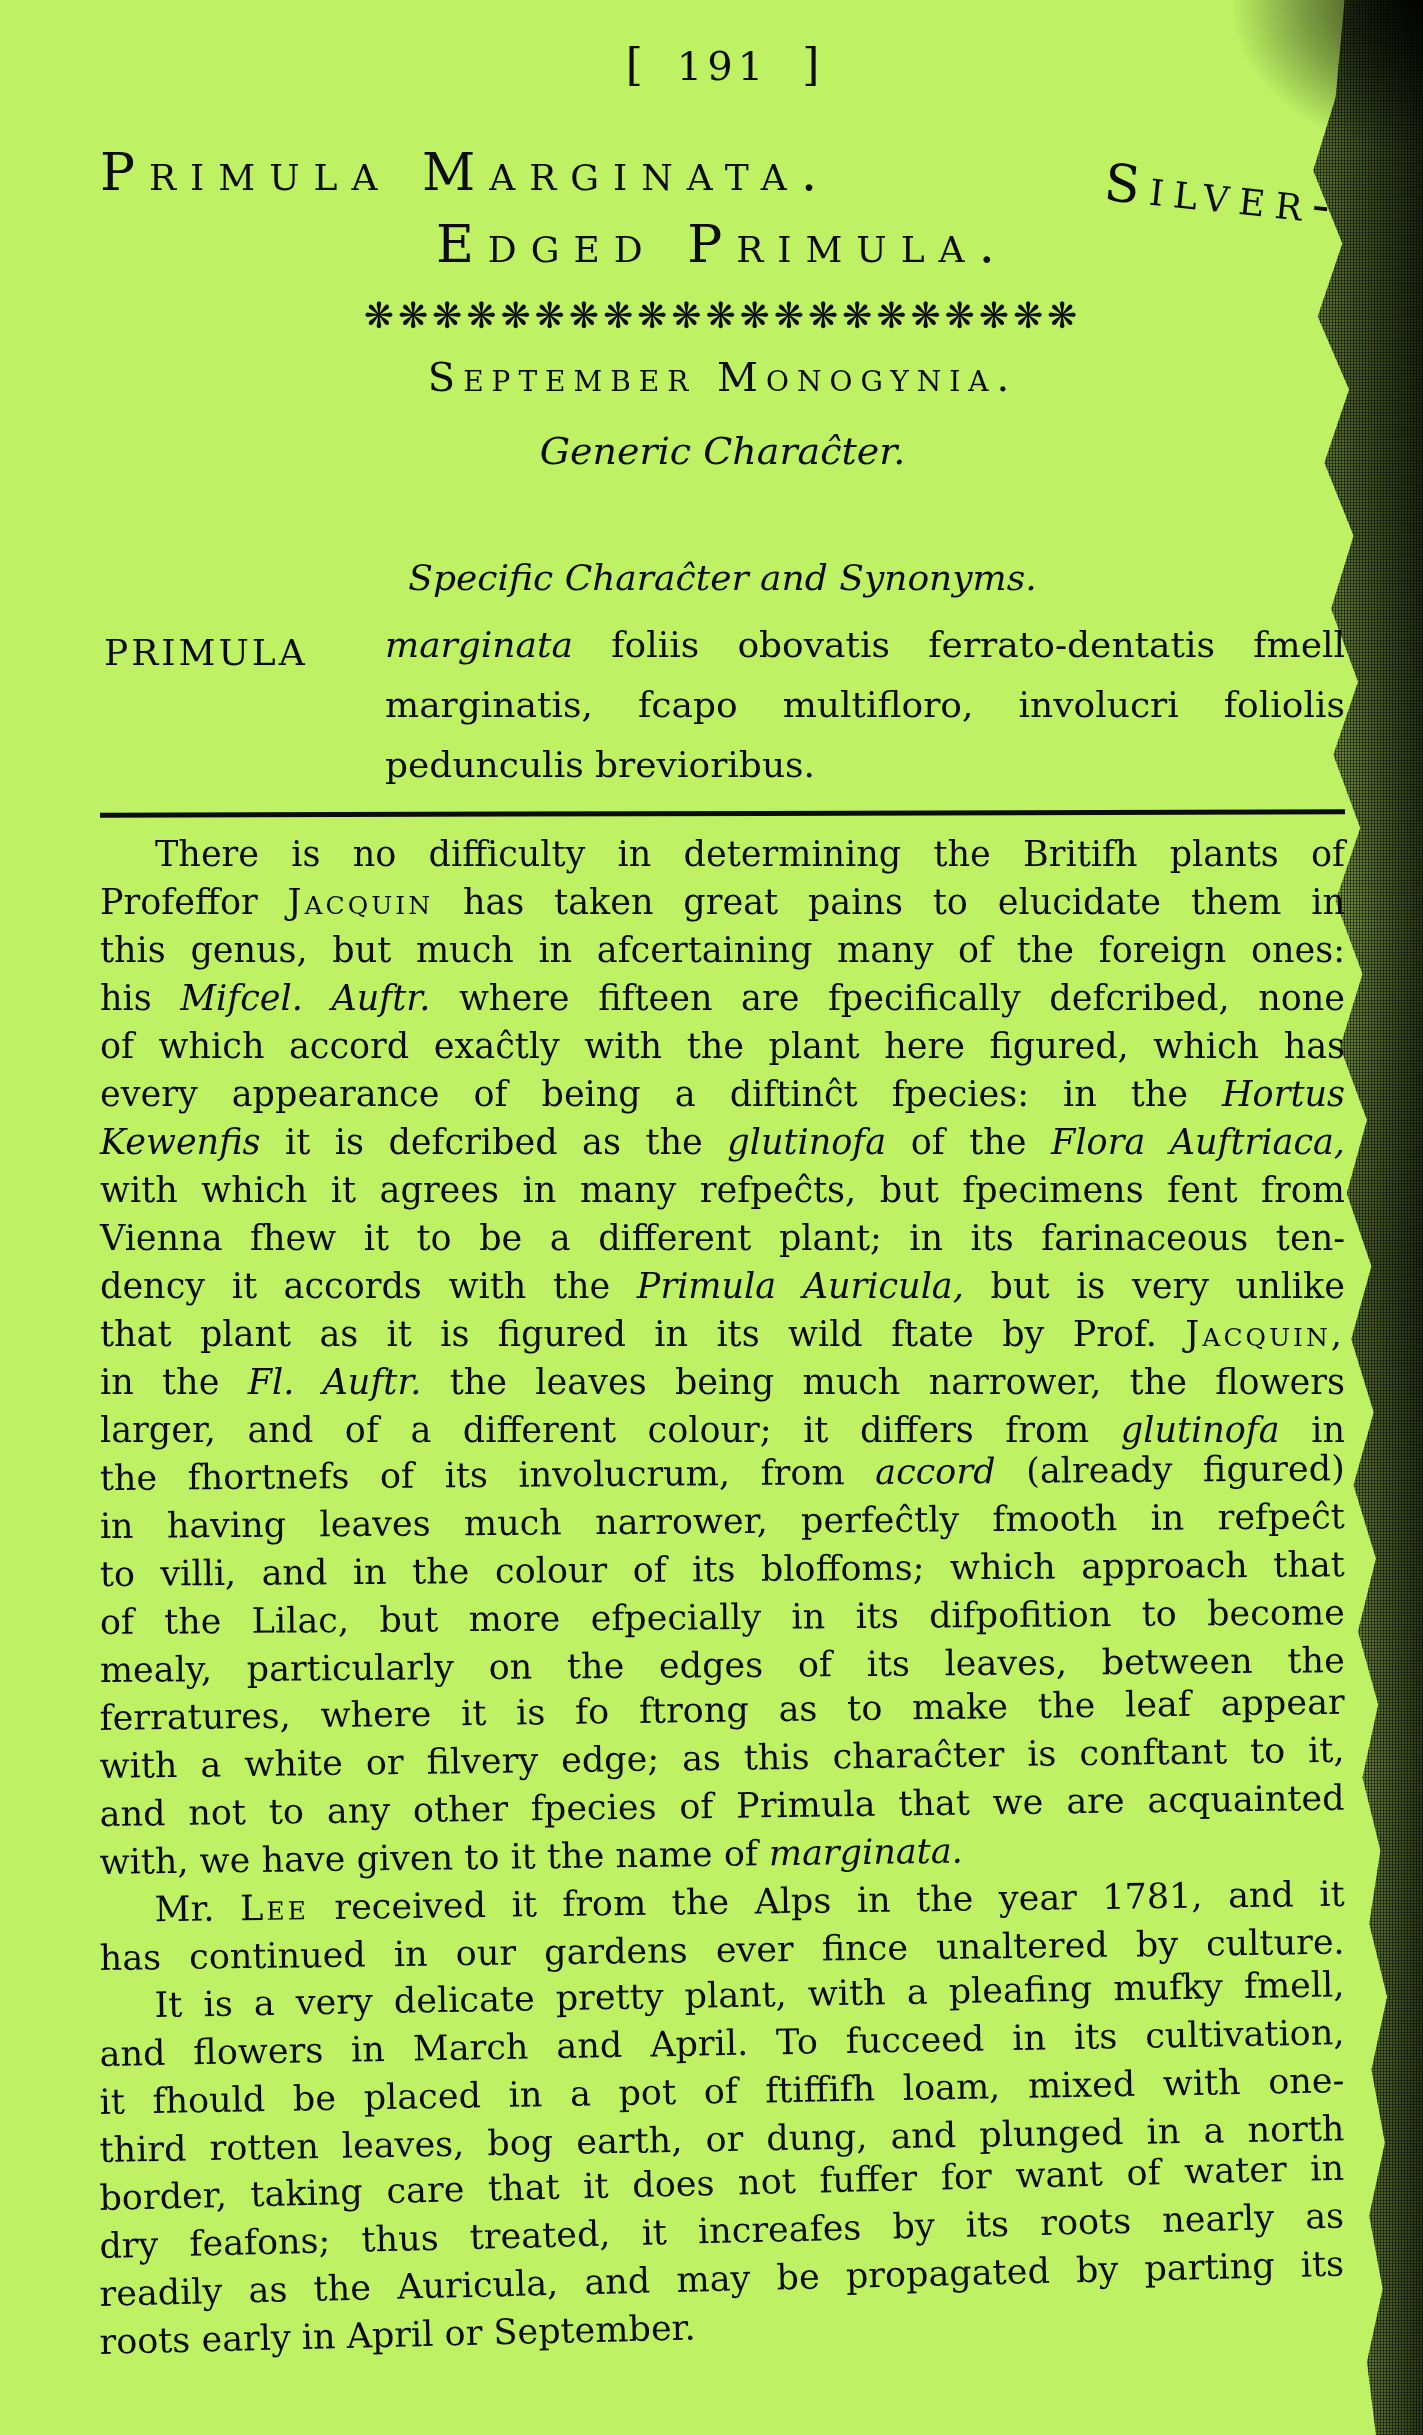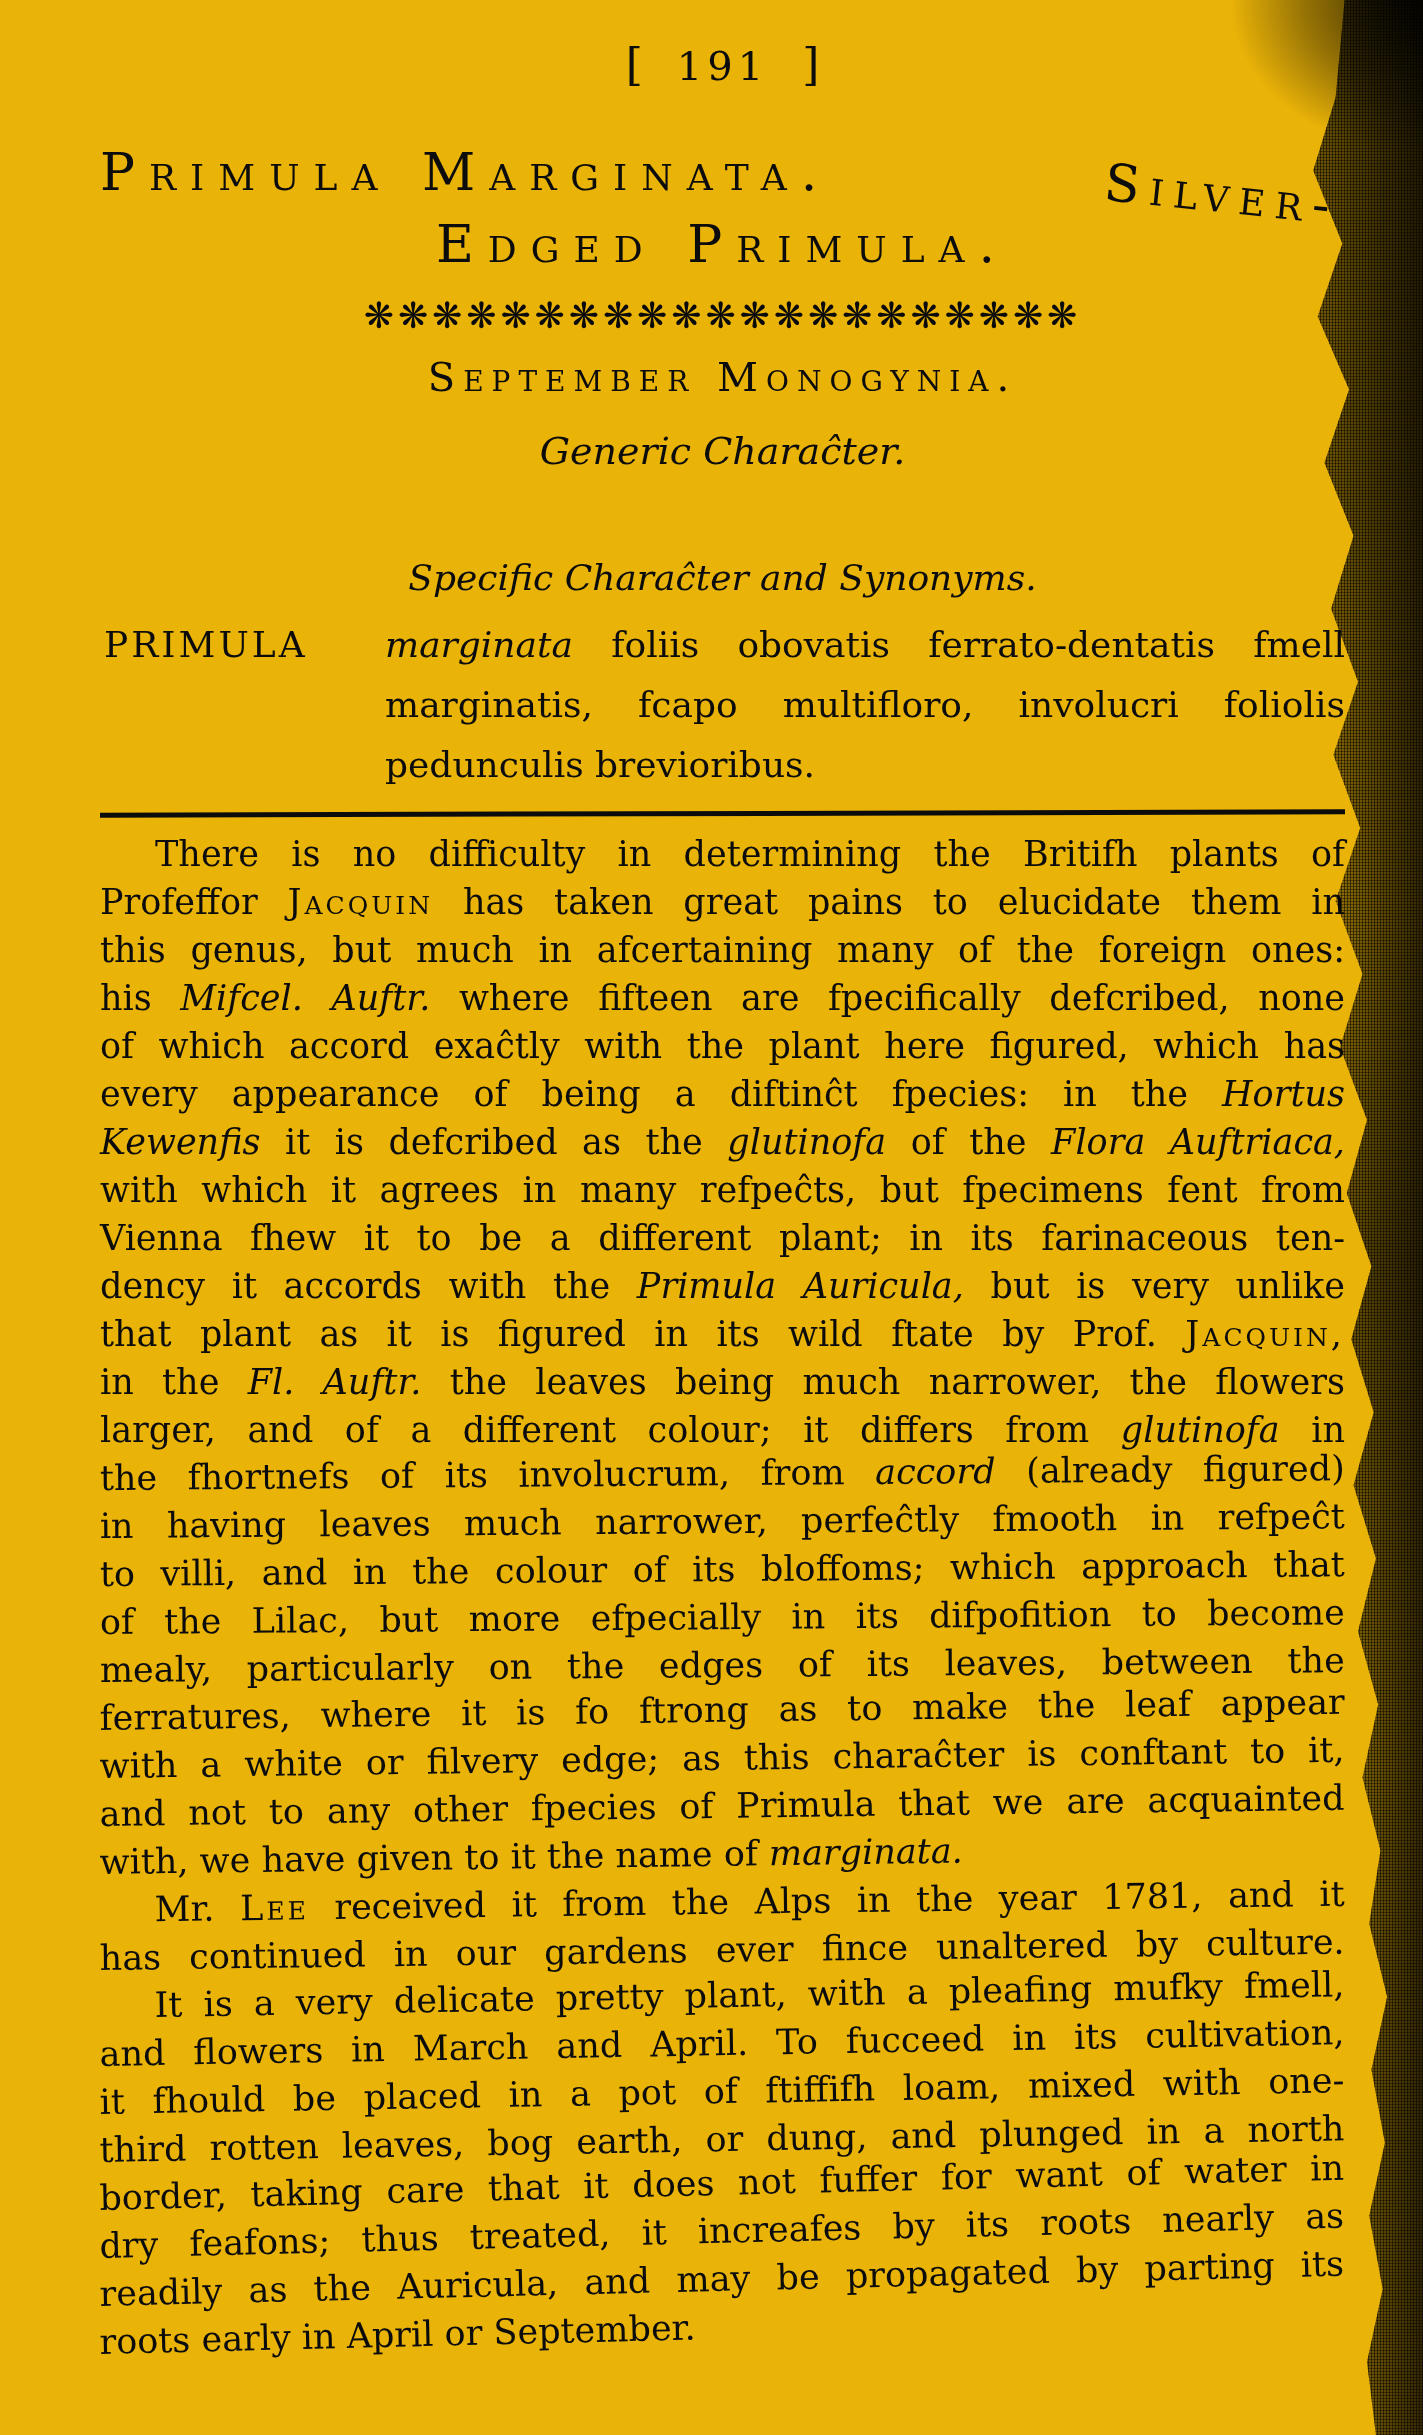--- a/index.html
+++ b/index.html
@@ -1,17 +1,17 @@
 <!DOCTYPE html>
 <html><head>
 <meta charset="utf-8">
 <style>
   html,body{margin:0;padding:0;background:#ffffff;}
   .page{
-    position:relative; width:1423px; height:2435px; background:#eab308;
+    position:relative; width:1423px; height:2435px; background:#bef264;
     overflow:hidden; font-family:"DejaVu Serif", serif; color:#0c0c0c;
   }
   
   .scan-band{
     position:absolute; top:0; right:0; width:112px; height:100%; z-index:5;
     background:
       linear-gradient(180deg, rgba(0,0,0,.45) 0%, rgba(0,0,0,.38) 20%, rgba(0,0,0,.12) 38%,
         rgba(0,0,0,.35) 52%, rgba(0,0,0,.08) 72%, rgba(0,0,0,.18) 88%, rgba(0,0,0,.10) 100%),
       repeating-linear-gradient(90deg, rgba(0,0,0,.50) 0 1px, rgba(0,0,0,0) 1px 3px),
       repeating-linear-gradient(0deg, rgba(0,0,0,.40) 0 1px, rgba(0,0,0,0) 1px 3px),
@@ -48,21 +48,21 @@
   .h-italic{font-style:italic; text-align:center; font-size:38px; line-height:52px;}
   .h-class{margin-top:12px;}
   .h-smallcaps{
     margin-top:6px; text-align:center; font-variant:small-caps;
     font-size:40px; line-height:56px; letter-spacing:8px;
   }
   .h-generic{margin-top:20px;}
   .h-specific{margin-top:76px; font-size:36px; line-height:50px;}
 
   .spec-block{position:relative; margin-top:12px; font-size:36px; line-height:60px;}
-  .genus{position:absolute; left:4px; top:0; letter-spacing:3px;}
+  .genus{position:absolute; left:4px; top:8px; letter-spacing:3px;}
   .spec-lines{margin-left:285px;}
   .sline.just{text-align:justify; text-align-last:justify;}
 
   .rule{border-top:5px solid #0c0c0c; margin-top:16px; transform:rotate(-0.15deg);}
 
   .bodytext{margin-top:14px; font-size:35px; line-height:48px;}
   .bline{min-height:48px;}
   .bline.just{text-align:justify; text-align-last:justify;}
   .bline.indent{padding-left:55px;}
   .s-i{font-style:italic;}

